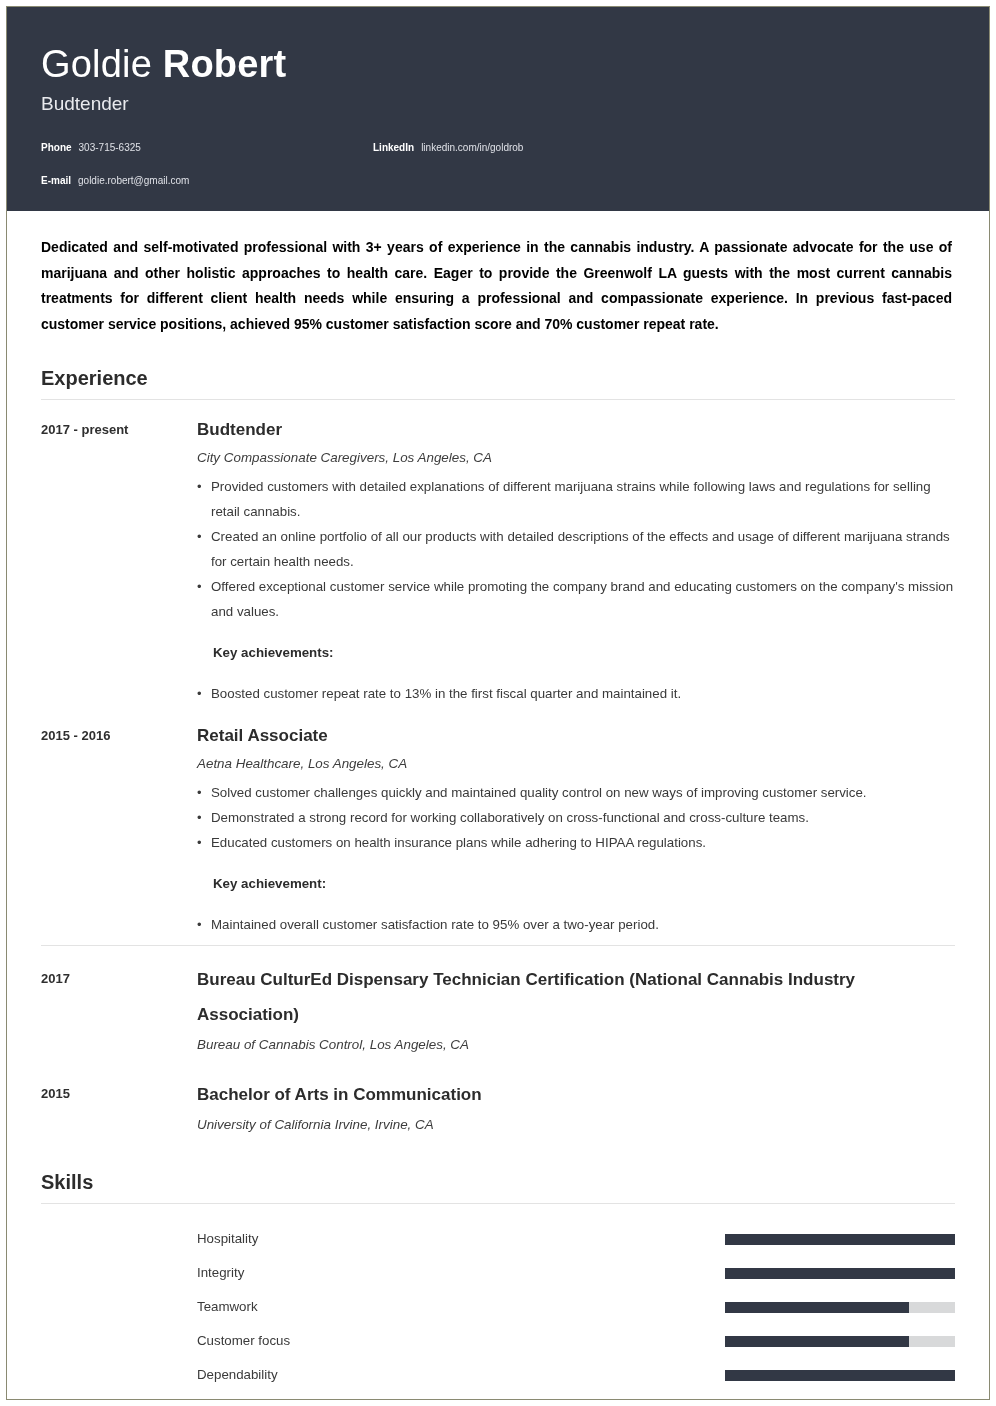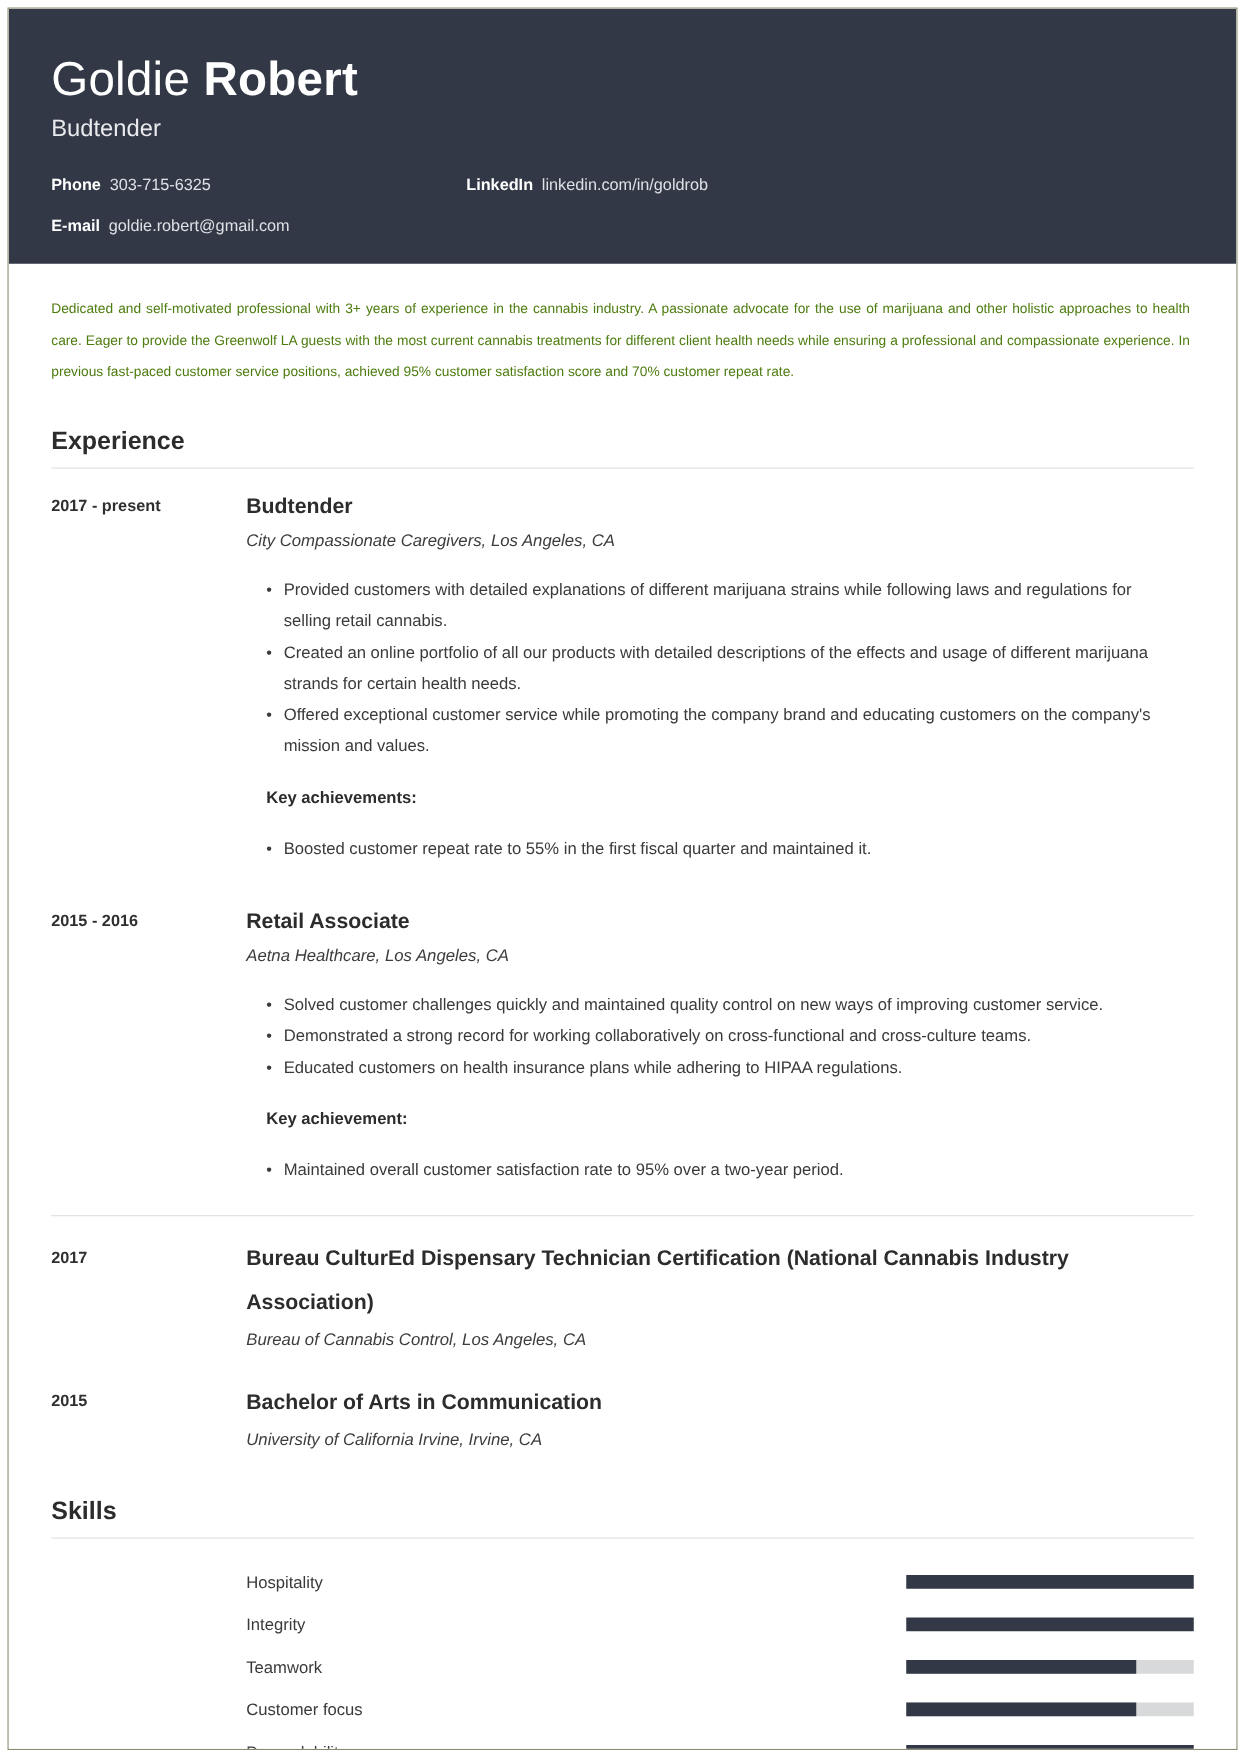--- a/index.html
+++ b/index.html
@@ -62,47 +62,48 @@
     display: block;
     position: relative;
   }
   .contact-row {
     position: relative;
     height: 33px;
   }
   .contact-item {
     display: inline-block;
     color: #ffffff;
-    font-size: 13px;
+    font-size: 10px;
     line-height: 18px;
     vertical-align: top;
   }
   .contact-item .lbl {
     font-weight: 700;
     color: #ffffff;
     margin-right: 7px;
   }
   .contact-item .val {
     font-weight: 400;
     color: #dfe1e7;
   }
   .col-left { position: absolute; left: 0; top: 0; }
   .col-right { position: absolute; left: 332px; top: 0; }
 
   
   .body {
     padding: 0 34px;
   }
   .summary {
-    font-size: 11px;
+    font-size: 14px;
     line-height: 25.5px;
-    color: #4d7c0f;
+    color: #000000;
     text-align: justify;
     margin: 24px 0 0 0;
     padding-right: 3px;
+    font-weight: bold;
   }
 
   .section-title {
     font-size: 20px;
     font-weight: 700;
     color: #2c2c2c;
     margin: 28px 0 0 0;
     line-height: 26px;
   }
   .section-rule {
@@ -138,21 +139,21 @@
   }
   .entry-sub {
     font-size: 13.4px;
     font-style: italic;
     color: #3d3d3d;
     line-height: 21px;
     margin: 0 0 6px 0;
   }
   ul.bullets {
     list-style: none;
-    margin: 16px;
+    margin: 0;
     padding: 0;
   }
   ul.bullets li {
     position: relative;
     padding-left: 14px;
     font-size: 13.3px;
     line-height: 25px;
     color: #3a3a3a;
   }
   ul.bullets li::before {
@@ -257,21 +258,21 @@
         <div class="content">
           <div class="entry-title">Budtender</div>
           <div class="entry-sub">City Compassionate Caregivers, Los Angeles, CA</div>
           <ul class="bullets">
             <li>Provided customers with detailed explanations of different marijuana strains while following laws and regulations for selling retail cannabis.</li>
             <li>Created an online portfolio of all our products with detailed descriptions of the effects and usage of different marijuana strands for certain health needs.</li>
             <li>Offered exceptional customer service while promoting the company brand and educating customers on the company's mission and values.</li>
           </ul>
           <div class="key-ach">Key achievements:</div>
           <ul class="bullets">
-            <li>Boosted customer repeat rate to 55% in the first fiscal quarter and maintained it.</li>
+            <li>Boosted customer repeat rate to 13% in the first fiscal quarter and maintained it.</li>
           </ul>
         </div>
       </div>
 
       <div class="entry">
         <div class="date">2015 - 2016</div>
         <div class="content">
           <div class="entry-title">Retail Associate</div>
           <div class="entry-sub">Aetna Healthcare, Los Angeles, CA</div>
           <ul class="bullets">

